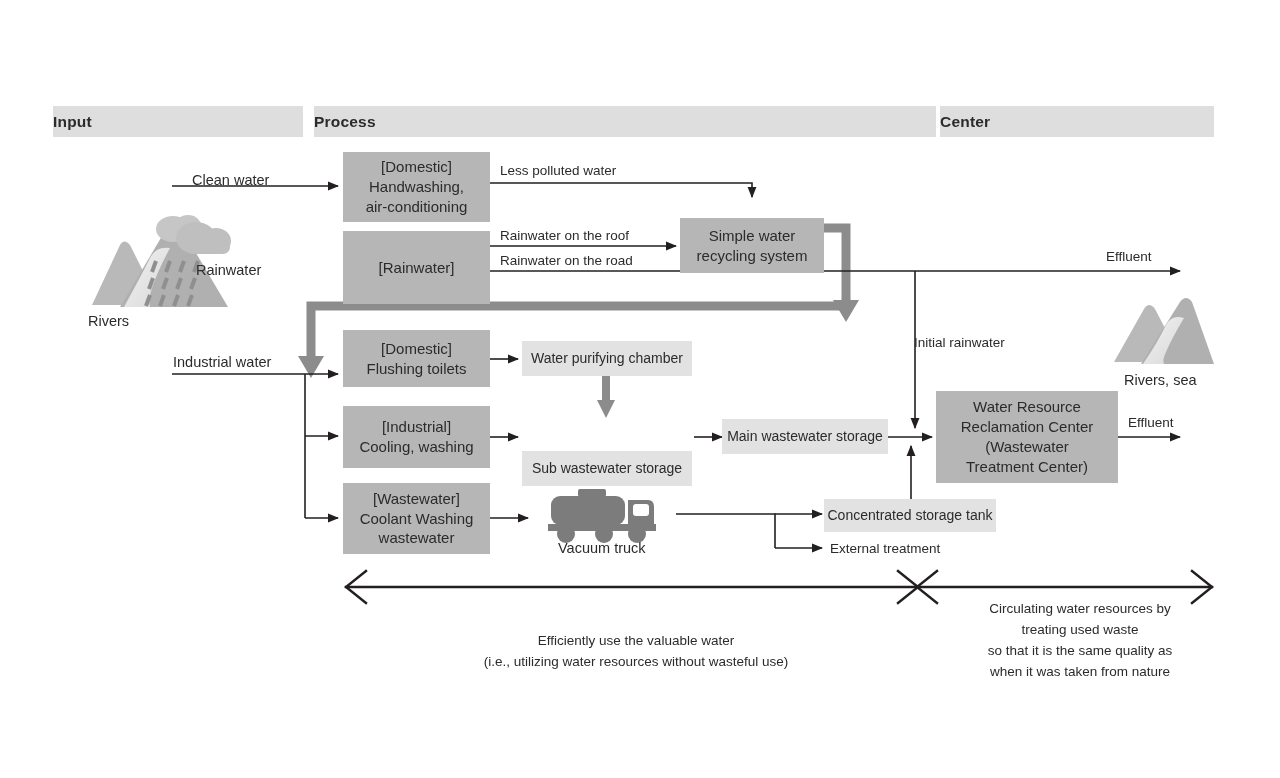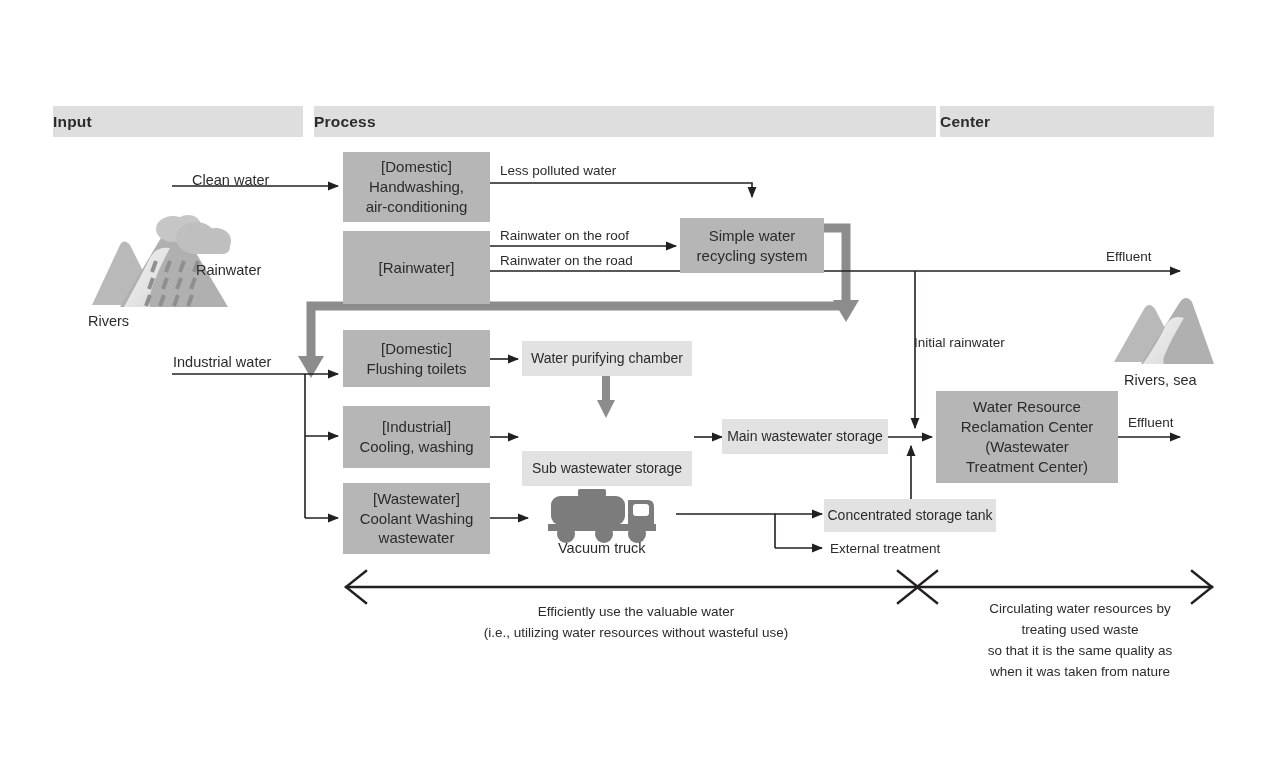--- a/index.html
+++ b/index.html
@@ -305,21 +305,21 @@
   <div class="lbl" style="left:830px; top:540px;">External treatment</div>
 
   <div class="lbl" style="left:1106px; top:248px;">Effluent</div>
 
   <div class="lbl" style="left:1128px; top:414px;">Effluent</div>
 
   <div class="lbl lbl-mid" style="left:558px; top:539px;">Vacuum truck</div>
 
   <div class="lbl lbl-mid" style="left:1124px; top:371px;">Rivers, sea</div>
 
-  <div class="caption" style="left:386px; top:602px; width:500px;">Efficiently use the valuable water
+  <div class="caption" style="left:386px; top:631px; width:500px;">Efficiently use the valuable water
 (i.e., utilizing water resources without wasteful use)</div>
 
   <div class="caption" style="left:940px; top:599px; width:280px;">Circulating water resources by
 treating used waste
 so that it is the same quality as
 when it was taken from nature</div>
 
 </div>
 
 </body></html>

